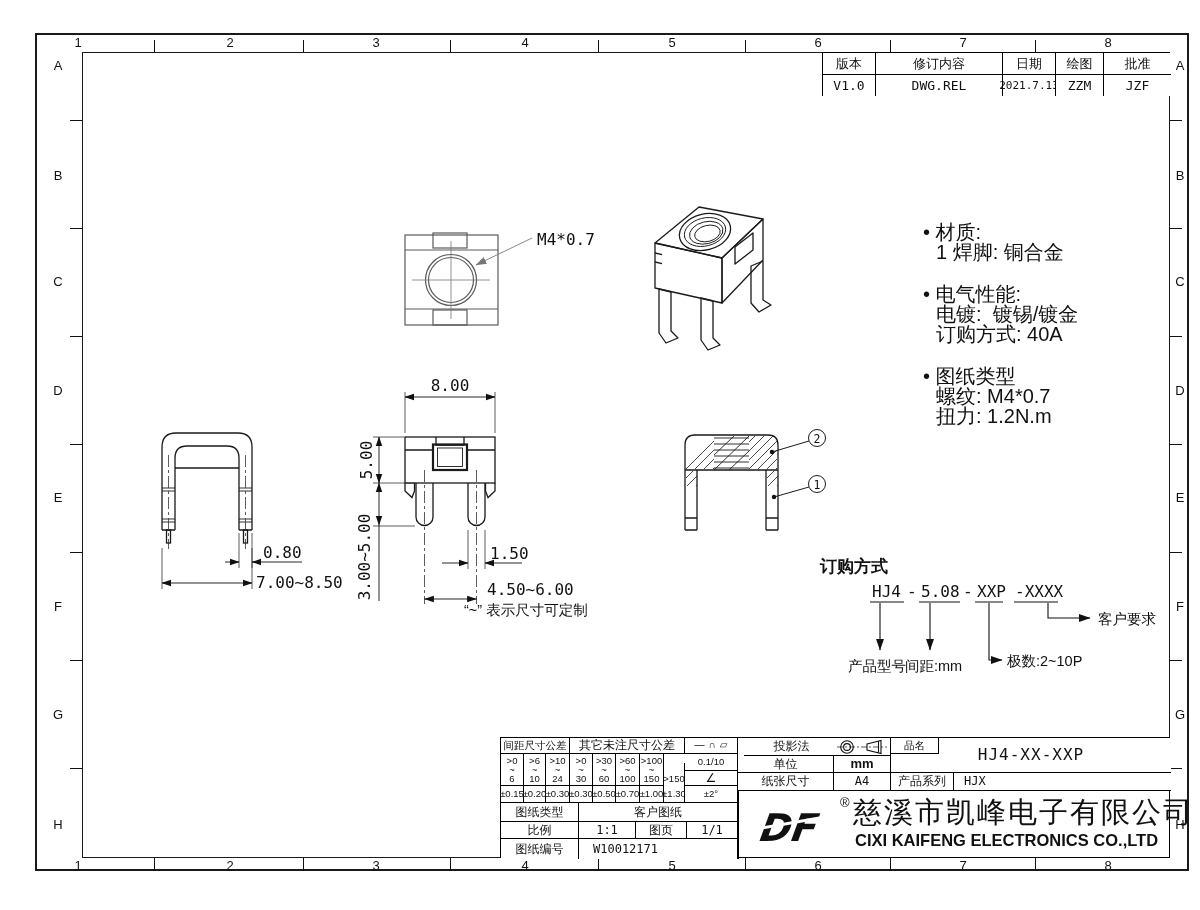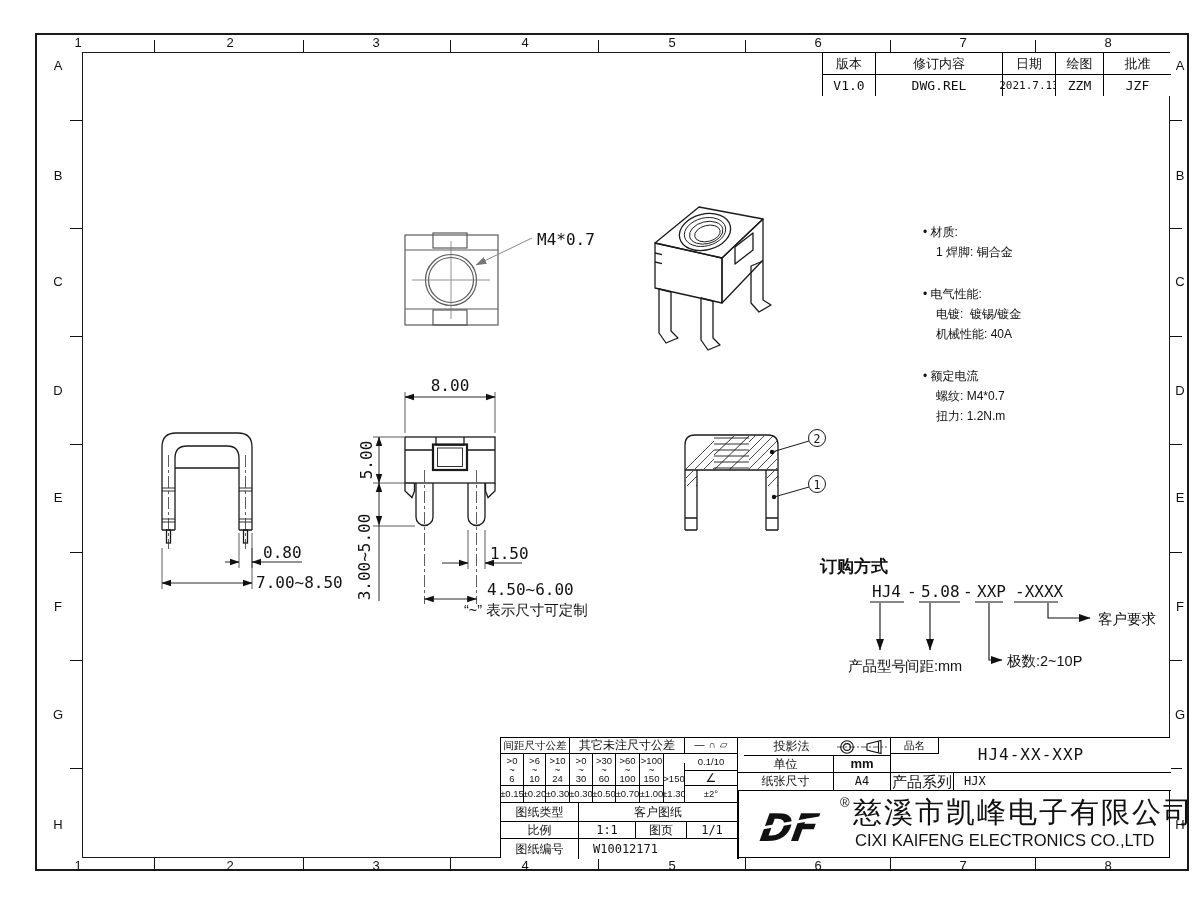--- a/index.html
+++ b/index.html
@@ -26,31 +26,31 @@
   .cell.left{justify-content:flex-start;padding-left:14px;}
   .mono{font-family:"DejaVu Sans Mono",monospace;}
   
   .tblock{position:absolute;left:500px;top:737px;width:670px;height:121px;
        border:1.5px solid #000;box-sizing:border-box;background:#fff;}
   .tiny{font-size:9.5px;}
   .range{flex-direction:column;font-size:9.5px;line-height:9px;}
   .symrow{gap:4px;font-size:10px;}
   
   .notes{position:absolute;left:923px;top:222px;width:255px;}
-  .n-line{font-size:12px;line-height:20px;color:#111;white-space:pre;}
+  .n-line{font-size:20px;line-height:20px;color:#111;white-space:pre;}
   .n-ind{padding-left:13px;}
   .n-mt{margin-top:22px;}
   
   .company{position:absolute;left:237px;top:53px;width:433px;height:68px;
        border-left:1px solid #000;box-sizing:border-box;}
   .co-reg{position:absolute;left:101px;top:4px;font-size:13px;}
   .co-cn{position:absolute;left:114px;top:2px;font-size:29px;letter-spacing:2px;
        font-weight:500;white-space:nowrap;}
   .co-en{position:absolute;left:116px;top:40px;width:290px;text-align:center;
-       font-size:16.5px;font-weight:normal;white-space:nowrap;}
+       font-size:16.5px;font-weight:bold;white-space:nowrap;}
 </style>
 </head>
 <body>
 
 <div class="frame-outer"></div>
 <div class="frame-inner"></div>
 <div id="border-layer">
     <span class="zlabel" style="left: 78px; top: 42px;">1</span>
     <span class="zlabel" style="left: 78px; top: 865px;">1</span>
     <span class="zlabel" style="left: 230px; top: 42px;">2</span>
@@ -282,22 +282,22 @@
   <div class="cell nbb mono" style="left:180px;top:22px;width:53px;height:21px;font-size:11px">2021.7.13</div>
   <div class="cell nbb mono" style="left:233px;top:22px;width:48px;height:21px">ZZM</div>
   <div class="cell nbb nbr mono" style="left:281px;top:22px;width:67px;height:21px">JZF</div>
 </div>
 
 <div class="notes">
   <div class="n-line">• 材质:</div>
   <div class="n-line n-ind">1 焊脚: 铜合金</div>
   <div class="n-line n-mt">• 电气性能:</div>
   <div class="n-line n-ind">电镀:  镀锡/镀金</div>
-  <div class="n-line n-ind">机械性能: 40A</div>
-  <div class="n-line n-mt">• 额定电流</div>
+  <div class="n-line n-ind">订购方式: 40A</div>
+  <div class="n-line n-mt">• 图纸类型</div>
   <div class="n-line n-ind">螺纹: M4*0.7</div>
   <div class="n-line n-ind">扭力: 1.2N.m</div>
 </div>
 
 <div class="tblock">
 
   <div class="cell" style="left:0;top:0;width:69px;height:16px;font-size:10.5px">间距尺寸公差</div>
   <div class="cell" style="left:69px;top:0;width:115px;height:16px;font-size:12px">其它未注尺寸公差</div>
   <div class="cell symrow" style="left:184px;top:0;width:53px;height:16px">
     <span>—</span>
@@ -371,21 +371,21 @@
       <line x1="41.5" y1="2.2" x2="41.5" y2="13.8" stroke="#111" stroke-width="1.1"></line>
     </svg>
   </div>
   <div class="cell" style="left:237px;top:18px;width:96px;height:17px">单位</div>
   <div class="cell" style="left:333px;top:18px;width:57px;height:17px;font-weight:bold;font-size:13px">mm</div>
   <div class="cell" style="left:237px;top:35px;width:96px;height:18px">纸张尺寸</div>
   <div class="cell mono" style="left:333px;top:35px;width:57px;height:18px">A4</div>
 
   <div class="cell nbr mono" style="left:390px;top:0;width:280px;height:35px;font-size:16px;letter-spacing:1px">HJ4-XX-XXP</div>
   <div class="cell" style="left:390px;top:0;width:48px;height:16px;font-size:10.5px">品名</div>
-  <div class="cell" style="left:390px;top:35px;width:63px;height:18px;font-size:15px">产品系列</div>
+  <div class="cell" style="left:390px;top:35px;width:63px;height:18px;font-size:12px">产品系列</div>
   <div class="cell nbr left mono" style="left:453px;top:35px;width:217px;height:18px;padding-left:10px">HJX</div>
 
   <div class="company">
     <svg width="98" height="50" viewBox="0 0 98 50" style="position:absolute;left:14px;top:14px">
       <g transform="translate(16,0) skewX(-20)">
         <text x="0" y="36" font-size="38" font-weight="bold" font-family="DejaVu Sans, sans-serif" fill="#111">DF</text>
       </g>
       <rect x="2" y="17" width="66" height="3" fill="#fff" transform="rotate(-10 35 18)"></rect>
     </svg>
     <span class="co-reg">®</span>

